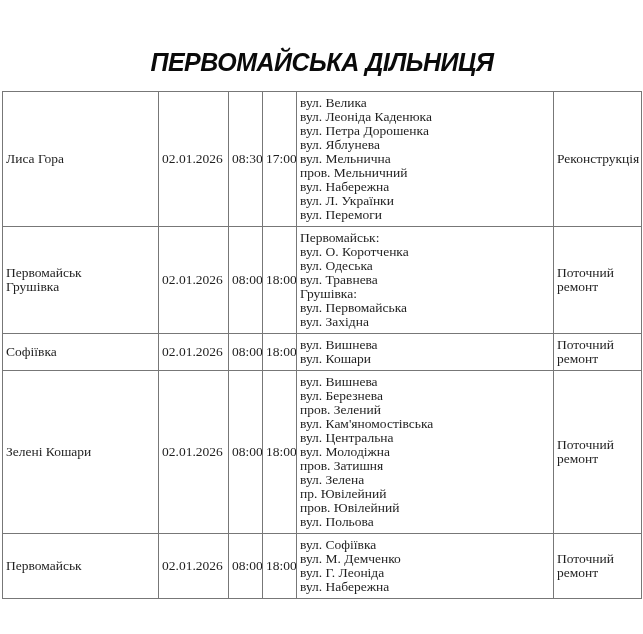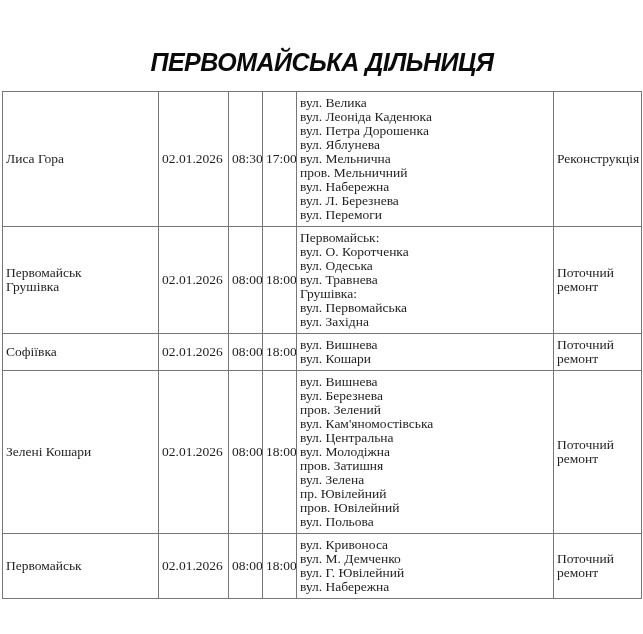--- a/index.html
+++ b/index.html
@@ -69,21 +69,21 @@
           <td class="c-time">08:30</td>
           <td class="c-time">17:00</td>
           <td class="c-streets">
             <div>вул. Велика</div>
             <div>вул. Леоніда Каденюка</div>
             <div>вул. Петра Дорошенка</div>
             <div>вул. Яблунева</div>
             <div>вул. Мельнична</div>
             <div>пров. Мельничний</div>
             <div>вул. Набережна</div>
-            <div>вул. Л. Березнева</div>
+            <div>вул. Л. Українки</div>
             <div>вул. Перемоги</div>
           </td>
           <td class="c-work">Реконструкція</td>
         </tr>
         <tr>
           <td class="c-name">Первомайськ<br>Грушівка</td>
           <td class="c-date">02.01.2026</td>
           <td class="c-time">08:00</td>
           <td class="c-time">18:00</td>
           <td class="c-streets">
@@ -127,22 +127,22 @@
             <div>вул. Польова</div>
           </td>
           <td class="c-work">Поточний ремонт</td>
         </tr>
         <tr>
           <td class="c-name">Первомайськ</td>
           <td class="c-date">02.01.2026</td>
           <td class="c-time">08:00</td>
           <td class="c-time">18:00</td>
           <td class="c-streets">
-            <div>вул. Кривоноса</div>
+            <div>вул. Софіївка</div>
             <div>вул. М. Демченко</div>
-            <div>вул. Г. Ювілейний</div>
+            <div>вул. Г. Леоніда</div>
             <div>вул. Набережна</div>
           </td>
           <td class="c-work">Поточний ремонт</td>
         </tr>
       </tbody>
   </table>
 </div>
 
 </body></html>

